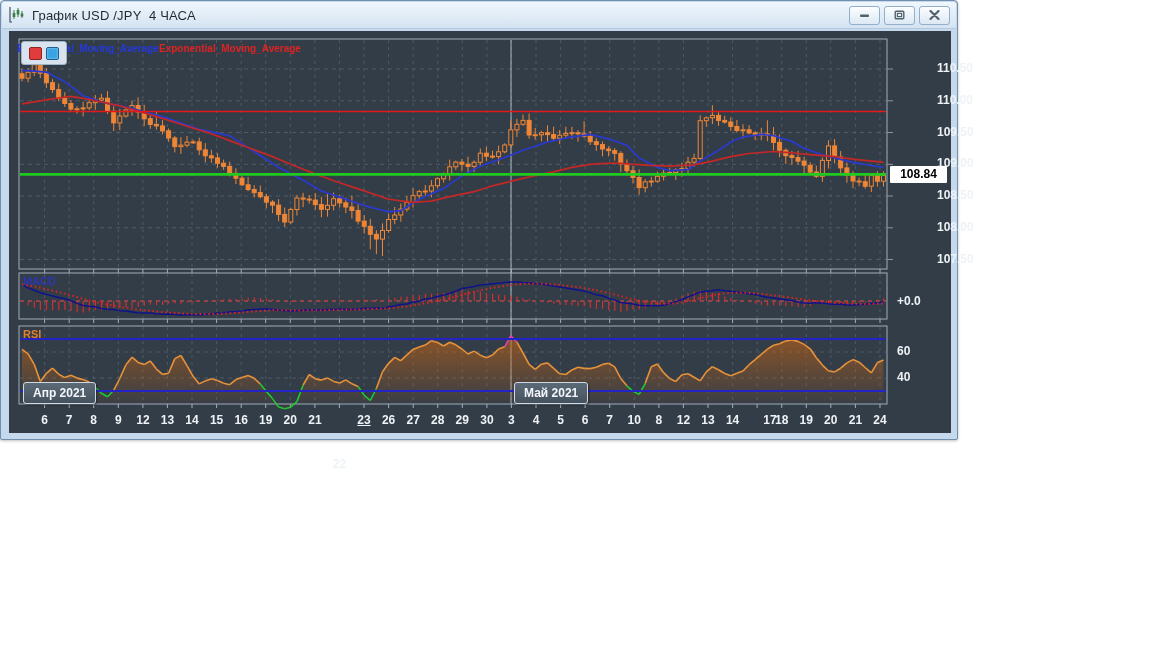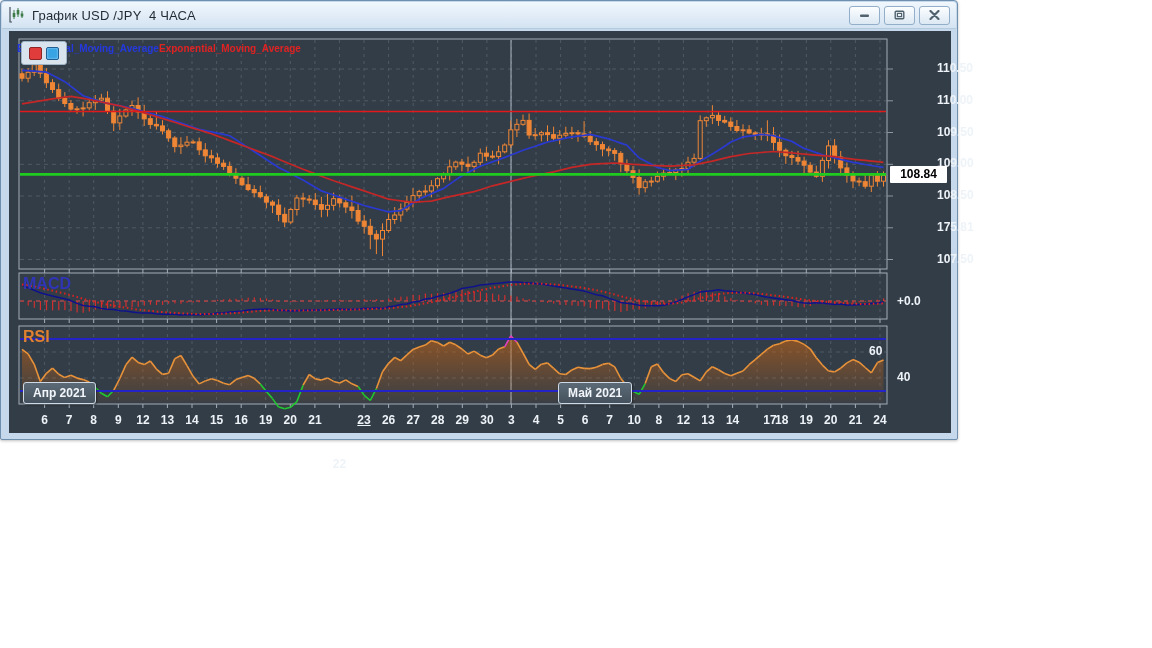--- a/index.html
+++ b/index.html
@@ -26,21 +26,21 @@
   .sq{width:13px;height:13px;border-radius:2px;box-sizing:border-box;}
   .sq-red{background:#e03c3c;border:1px solid #8f2424;}
   .sq-blue{background:#38a4e4;border:1px solid #1f5e93;box-shadow:inset 0 0 2px #bfe4fa;}
   .legend-txt{position:absolute;top:12px;font-size:10px;font-weight:700;z-index:2;white-space:nowrap;}
   .month-box{position:absolute;top:351px;height:20px;padding:0 9px;line-height:20px;
     background:linear-gradient(#5c6a77,#45525e);border:1px solid #cdd9e4;border-radius:3px;
     color:#f2f6fa;font-size:12px;font-weight:700;box-shadow:1px 1px 2px rgba(0,0,0,.4);z-index:4;}
   .price-tag{position:absolute;left:881px;top:135px;width:57px;height:17px;background:#ffffff;
     color:#000;font-size:12px;font-weight:700;text-align:center;line-height:17px;z-index:5;
     border-radius:1px;}
-  .ind-lab{font-size:16px;z-index:2;}
+  .ind-lab{font-size:11px;z-index:2;}
   svg{display:block;}
 </style>
 </head>
 <body>
 
 <div class="window">
   <div class="titlebar">
     <svg class="title-icon" viewBox="0 0 18 18">
       <path d="M2 1 L2 16 L4 16" stroke="#44505c" stroke-width="1.2" fill="none"></path>
       <g stroke="#3c7a46" stroke-width="1">
@@ -903,25 +903,25 @@
     <span class="lbl ind-lab" style="left:14px;top:297px;color:#e08030;">RSI</span>
 
     <span class="lbl" style="left:888px;top:263px;font-size:12px;">+0.0</span>
 
     <div id="price-ticks">
         <span class="lbl price-tick" style="top: 30px;">110.50</span>
         <span class="lbl price-tick" style="top: 61.75px;">110.00</span>
         <span class="lbl price-tick" style="top: 93.5px;">109.50</span>
         <span class="lbl price-tick" style="top: 125.25px;">109.00</span>
         <span class="lbl price-tick" style="top: 157px;">108.50</span>
-        <span class="lbl price-tick" style="top: 188.75px;">175.81</span>
+        <span class="lbl price-tick" style="top: 188.75px;">108.00</span>
         <span class="lbl price-tick" style="top: 220.5px;">107.50</span>
       </div>
     <div id="rsi-ticks">
-        <span class="lbl" style="left: 860px; top: 313px; font-size: 12px;">60</span>
+        <span class="lbl" style="left: 888px; top: 313px; font-size: 12px;">60</span>
         <span class="lbl" style="left: 888px; top: 339px; font-size: 12px;">40</span>
       </div>
     <div id="x-labels">
         <span class="lbl x-lab" style="left: 22.6px;">6</span>
         <span class="lbl x-lab" style="left: 47.2px;">7</span>
         <span class="lbl x-lab" style="left: 71.7px;">8</span>
         <span class="lbl x-lab" style="left: 96.3px;">9</span>
         <span class="lbl x-lab" style="left: 120.9px;">12</span>
         <span class="lbl x-lab" style="left: 145.4px;">13</span>
         <span class="lbl x-lab" style="left: 170px;">14</span>
@@ -949,17 +949,17 @@
         <span class="lbl x-lab" style="left: 710.6px;">14</span>
         <span class="lbl x-lab" style="left: 748px;">17</span>
         <span class="lbl x-lab" style="left: 759.7px;">18</span>
         <span class="lbl x-lab" style="left: 784.3px;">19</span>
         <span class="lbl x-lab" style="left: 808.8px;">20</span>
         <span class="lbl x-lab" style="left: 833.4px;">21</span>
         <span class="lbl x-lab" style="left: 858px;">24</span>
       </div>
 
     <div class="month-box" style="left:14px;">Апр 2021</div>
-    <div class="month-box" style="left:505px;margin-left:44px;">Май 2021</div>
+    <div class="month-box" style="left:505px;">Май 2021</div>
 
     <div class="price-tag">108.84</div>
   </div>
 </div>
 
 </body></html>

